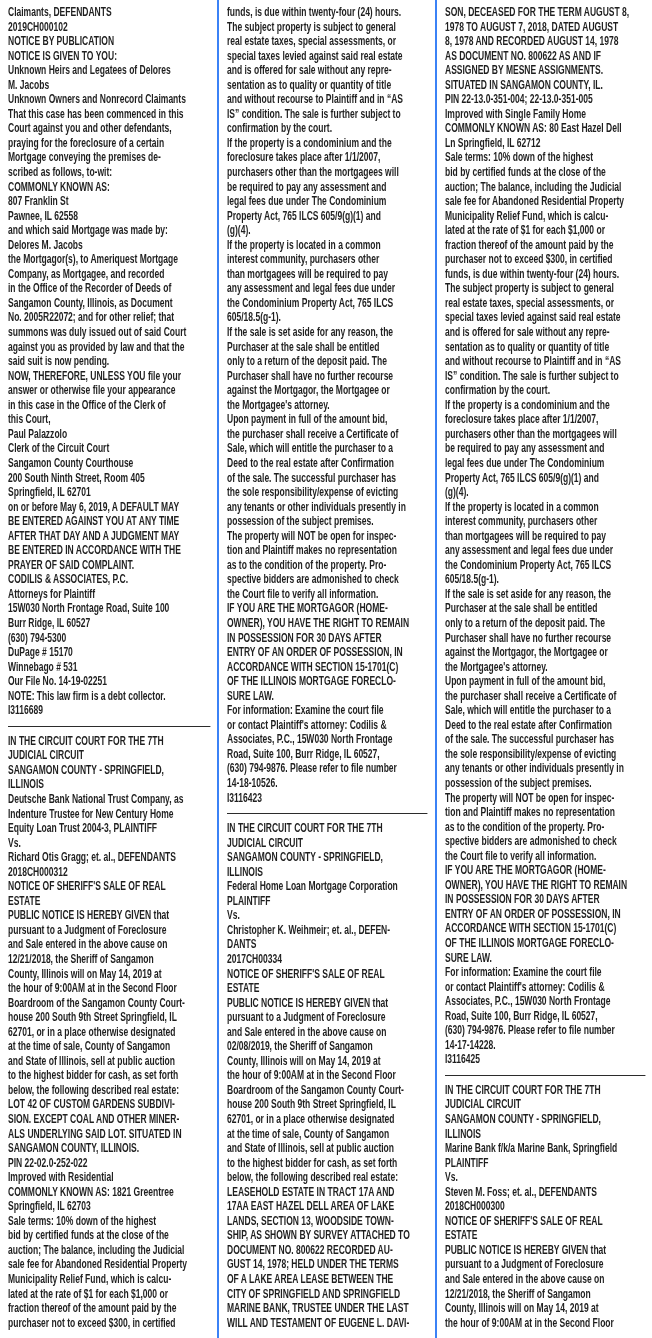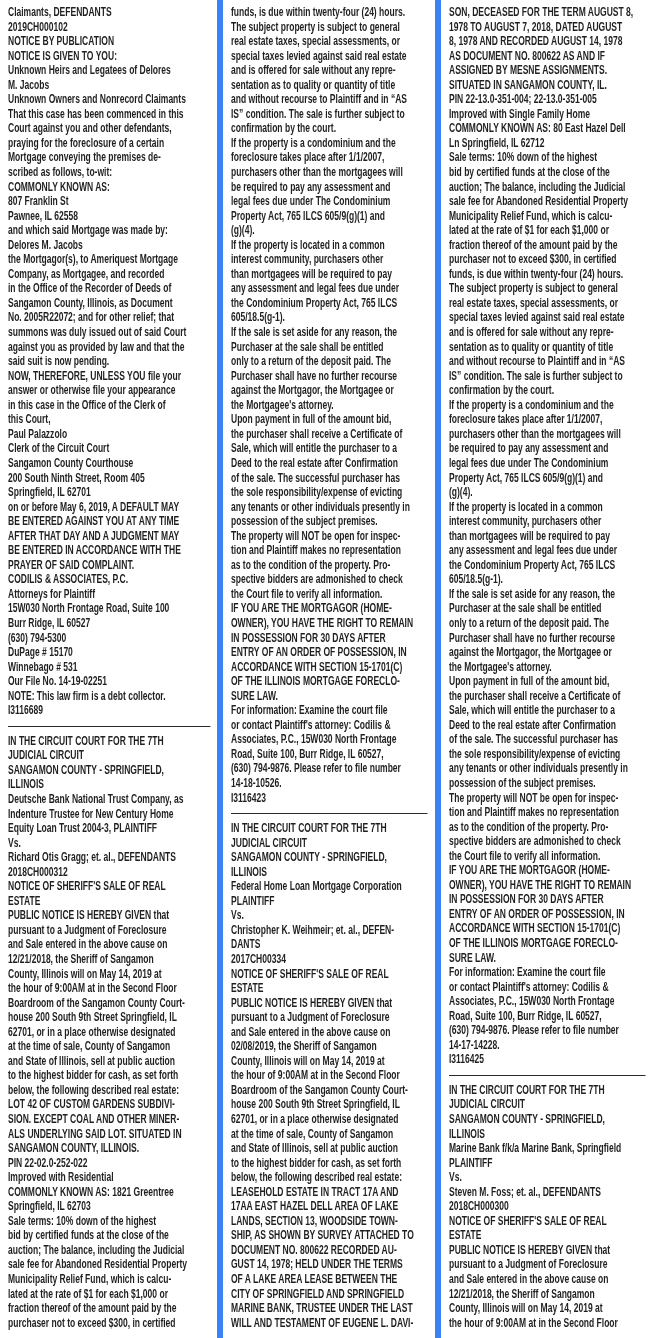--- a/index.html
+++ b/index.html
@@ -11,21 +11,21 @@
     overflow: hidden;
     font-family: "Liberation Sans", sans-serif;
     color: #1f1f1f;
   }
   .column {
     box-sizing: border-box;
     width: 217.33px;
     padding: 5px 4px 8px 8px;
     overflow: hidden;
   }
-  .column + .column { border-left: 6px solid #3b82f6; }
+  .column + .column { border-left: 2px solid #3b82f6; }
   .col-inner {
     transform: scaleX(0.655);
     transform-origin: 0 0;
     width: 152.6%;
     font-size: 13px;
     line-height: 14.55px;
     font-weight: 700;
     letter-spacing: 0px;
   }
   .notice-block {

